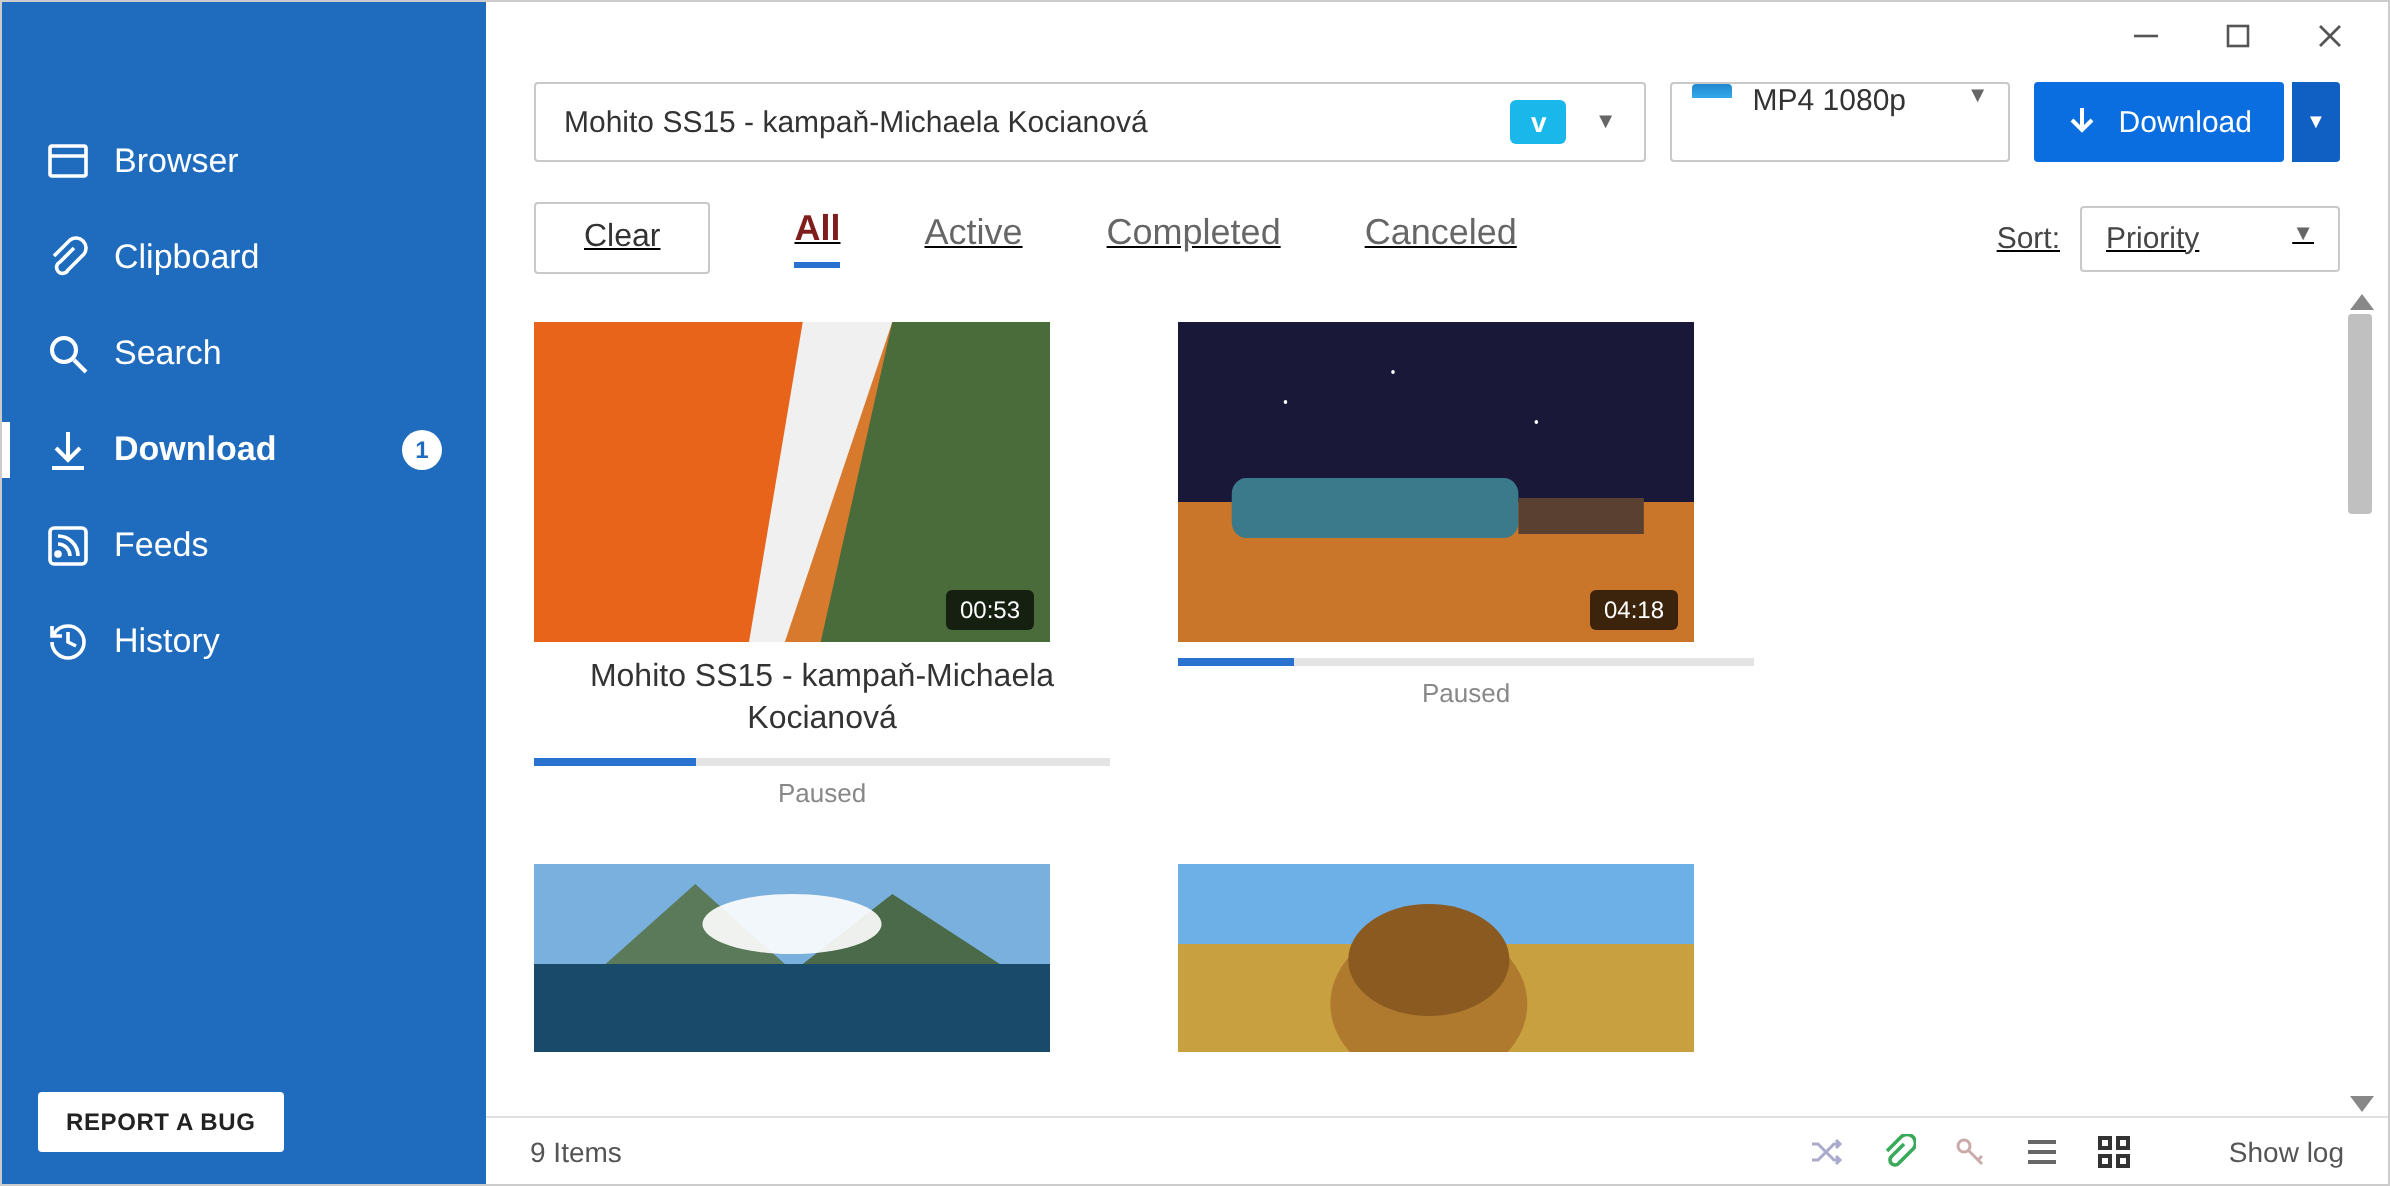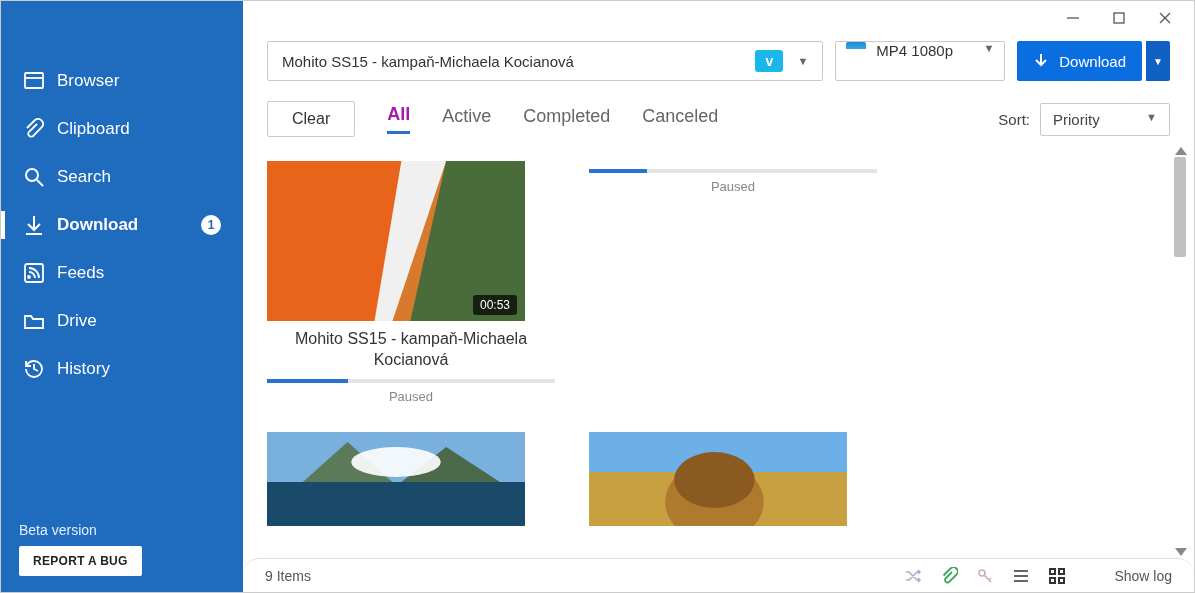--- a/index.html
+++ b/index.html
@@ -20,42 +20,42 @@
 .titlebar .win-btn { width:14px; height:14px; display:flex; align-items:center; justify-content:center; cursor:pointer; color:#555;}
 .toolbar { display:flex; align-items:center; gap: 12px; padding: 6px 24px 10px; }
 .url-box { flex:1; border:1px solid #c9c9c9; height: 40px; display:flex; align-items:center; padding: 0 14px; font-size: 15px; color:#333; border-radius:2px;}
 .url-box .provider { width:28px; height:22px; background:#19b7ea; border-radius:3px; color:#fff; font-weight:700; display:flex; align-items:center; justify-content:center; font-size:14px; margin-left:auto;}
 .url-box .chev { margin-left:14px; color:#666; font-size:11px;}
 .format-box { width:170px; border:1px solid #c9c9c9; height:40px; display:flex; align-items:flex-start; padding:0 10px; font-size:15px; color:#333; border-radius:2px;}
 .format-box .clap { width:20px; height:18px; background:linear-gradient(#28c,#3ae 40%,#fff 40%); margin-right:10px; border-radius:2px;}
 .format-box .chev{ margin-left:auto; color:#666; font-size:11px;}
 .dl-btn { background:#0a6de0; color:#fff; border:none; height:40px; padding:0 16px; display:flex; align-items:center; gap:10px; font-size:15px; cursor:pointer; border-radius:2px;}
 .dl-split { width:24px; height:40px; background:#105fc2; display:flex; align-items:center; justify-content:center; color:#fff; font-size:10px; cursor:pointer; margin-left:-8px; border-radius:0 2px 2px 0;}
-.filter-row { display:flex; align-items:center; gap: 32px; padding: 10px 24px; }
+.filter-row { display:flex; align-items:center; gap: 42px; padding: 10px 24px; text-decoration: underline; }
 .clear-btn { border:1px solid #c9c9c9; background:#fff; padding:8px 24px; font-size:16px; color:#333; cursor:pointer; border-radius:2px;}
 .tab { font-size:18px; color:#666; cursor:pointer; padding-bottom:6px; }
-.tab.active { color:#a21caf; font-weight:600; border-bottom:3px solid #2a72d0;text-align:right;}
+.tab.active { color:#7f1d1d; font-weight:600; border-bottom:3px solid #2a72d0;text-align:right;}
 .sort-wrap { margin-left:auto; display:flex; align-items:center; gap:10px; font-size:15px; color:#444;}
 .sort-sel { border:1px solid #c9c9c9; padding:7px 12px; width:130px; font-size:15px; display:flex; align-items:flex-start; border-radius:2px;}
 .sort-sel .chev{ margin-left:auto;color:#666;font-size:11px;}
 .grid-area { flex:1; overflow:hidden; position:relative; padding: 14px 24px 0; }
 .grid { display:flex; flex-wrap:wrap; gap: 28px 34px; }
 .card { width: 288px; }
 .thumb { width:258px; height:160px; position:relative; background:#222; overflow:hidden;}
 .dur { position:absolute; right:8px; bottom:6px; background:rgba(0,0,0,.7); color:#fff; font-size:12px; padding:3px 7px; border-radius:3px;}
 .card-title { text-align:center; margin-top:8px; font-size:16px; color:#333; line-height:1.3; min-height:42px;}
 .prog { margin-top:8px; height:4px; background:#e4e4e4; position:relative;}
 .prog > div { height:100%; background:#2a72d0; }
 .status { text-align:center; color:#888; font-size:13px; margin-top:6px;}
 .scrollbar { position:absolute; right:6px; top:2px; bottom:8px; width:14px;}
 .scroll-thumb{ position:absolute; top:8px; width:12px; height:100px; background:#c0c0c0; border-radius:2px;}
 .scroll-up,.scroll-down{position:absolute; width:0;height:0;border-left:6px solid transparent;border-right:6px solid transparent; left:1px;}
 .scroll-up{top:-2px;border-bottom:8px solid #888;}
 .scroll-down{bottom:-6px;border-top:8px solid #888;}
-.statusbar { height:34px; border-top:1px solid #e0e0e0; display:flex; align-items:center; padding:16px 22px; font-size:14px; color:#555; gap:18px;border-radius:16px;}
+.statusbar { height:34px; border-top:1px solid #e0e0e0; display:flex; align-items:center; padding:16px 22px; font-size:14px; color:#555; gap:18px;}
 .statusbar .spacer{flex:1;}
 .sb-icon{ width:18px;height:18px;display:flex;align-items:center;justify-content:center;color:#888;cursor:pointer;}
 .thumb svg{width:100%;height:100%;display:block;}
 .thumb.t3,.thumb.t4{height:94px;}
 </style>
 </head>
 <body>
 
 <div class="sidebar">
   <div class="sidebar-top">
@@ -116,37 +116,28 @@
           <svg viewBox="0 0 22 22" fill="none" stroke="#fff" stroke-width="1.8">
             <rect x="2" y="2" width="18" height="18" rx="2"></rect>
             <path d="M6 16a1 1 0 100-2 1 1 0 000 2zM6 6a10 10 0 0110 10M6 10a6 6 0 016 6"></path>
           </svg>
         </span>
       <span>Feeds</span>
     </div>
     <div class="sidebar-item">
       <span class="icon">
           <svg viewBox="0 0 22 22" fill="none" stroke="#fff" stroke-width="1.8">
-            <path d="M2 6h6l2 3h10v9H2z"></path>
-          </svg>
-        </span>
-      <span>Drive</span>
-    </div>
-    <div class="sidebar-item">
-      <span class="icon">
-          <svg viewBox="0 0 22 22" fill="none" stroke="#fff" stroke-width="1.8">
             <path d="M3 11a8 8 0 108-8 8 8 0 00-7 4M3 3v5h5"></path>
             <polyline points="11,6 11,11 15,13"></polyline>
           </svg>
         </span>
       <span>History</span>
     </div>
   </div>
   <div class="sidebar-footer">
-    <div class="beta">Beta version</div>
     <button class="report-btn">REPORT A BUG</button>
   </div>
 </div>
 
 <div class="main">
   <div class="titlebar">
     <span class="win-btn">
         <svg viewBox="0 0 14 14" stroke="#555" stroke-width="1.3">
           <line x1="1" y1="7" x2="13" y2="7"></line>
         </svg>
@@ -212,20 +203,32 @@
             </svg>
           <span class="dur">00:53</span>
         </div>
         <div class="card-title">Mohito SS15 - kampaň-Michaela Kocianová</div>
         <div class="prog">
             <div style="width:28%"></div>
           </div>
         <div class="status">Paused</div>
       </div>
       <div class="card">
+        <div class="thumb">
+          <svg viewBox="0 0 288 160" preserveAspectRatio="none">
+              <rect width="288" height="90" fill="#1a1838"></rect>
+              <rect y="90" width="288" height="70" fill="#c9752a"></rect>
+              <circle cx="60" cy="40" r="1" fill="#fff"></circle>
+              <circle cx="120" cy="25" r="1" fill="#fff"></circle>
+              <circle cx="200" cy="50" r="1" fill="#fff"></circle>
+              <rect x="30" y="78" width="160" height="30" rx="8" fill="#3a7a8a"></rect>
+              <rect x="190" y="88" width="70" height="18" fill="#5a4030"></rect>
+            </svg>
+          <span class="dur">04:18</span>
+        </div>
         <div class="prog">
             <div style="width:20%"></div>
           </div>
         <div class="status">Paused</div>
       </div>
       <div class="card">
         <div class="thumb t3">
           <svg viewBox="0 0 288 94" preserveAspectRatio="none">
               <rect width="288" height="50" fill="#7ab0de"></rect>
               <rect y="50" width="288" height="44" fill="#1a4a6a"></rect>

